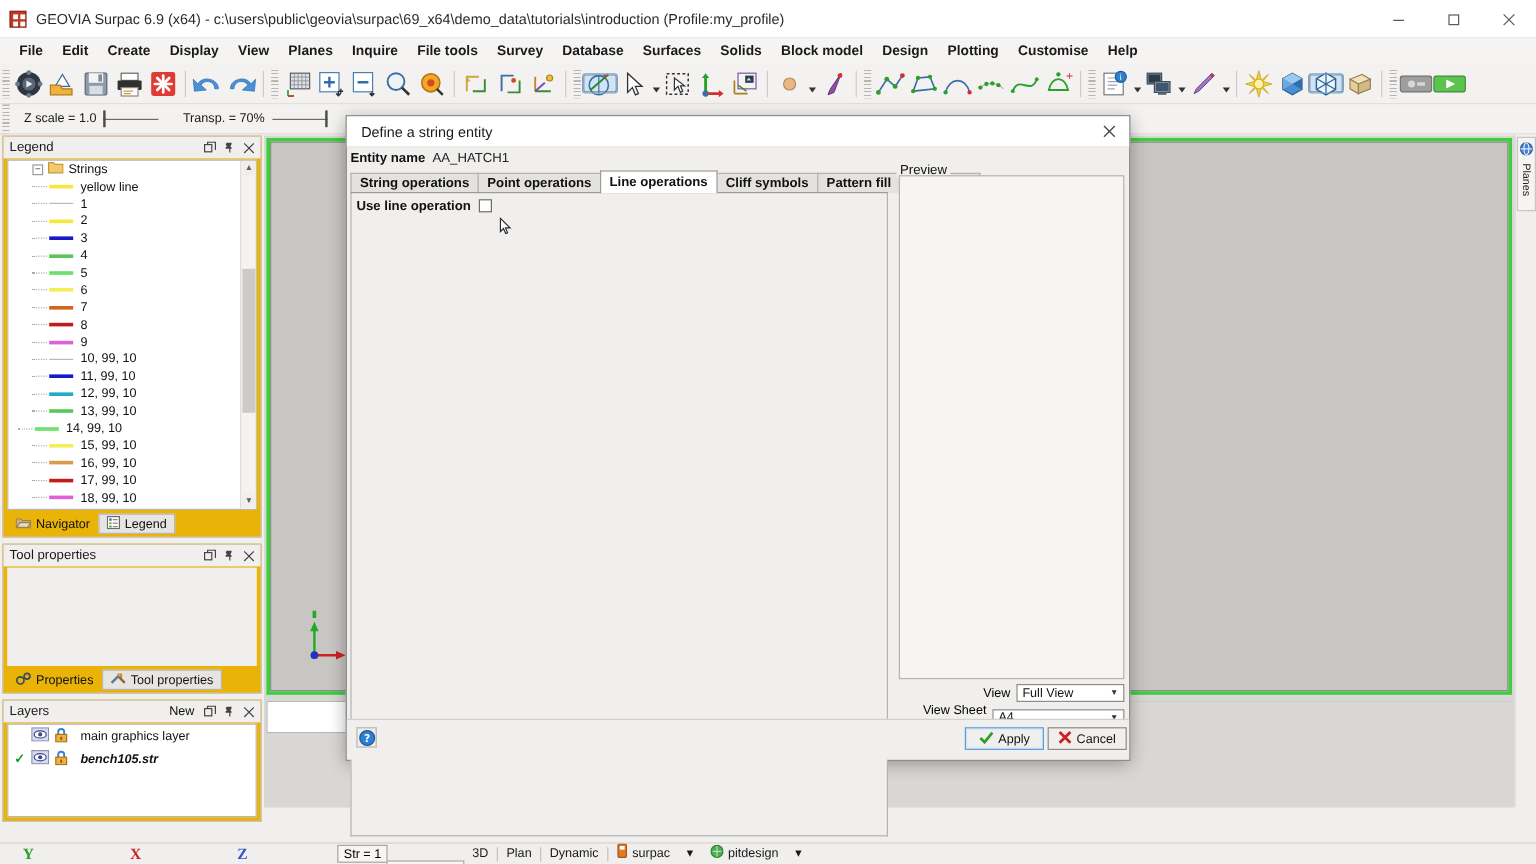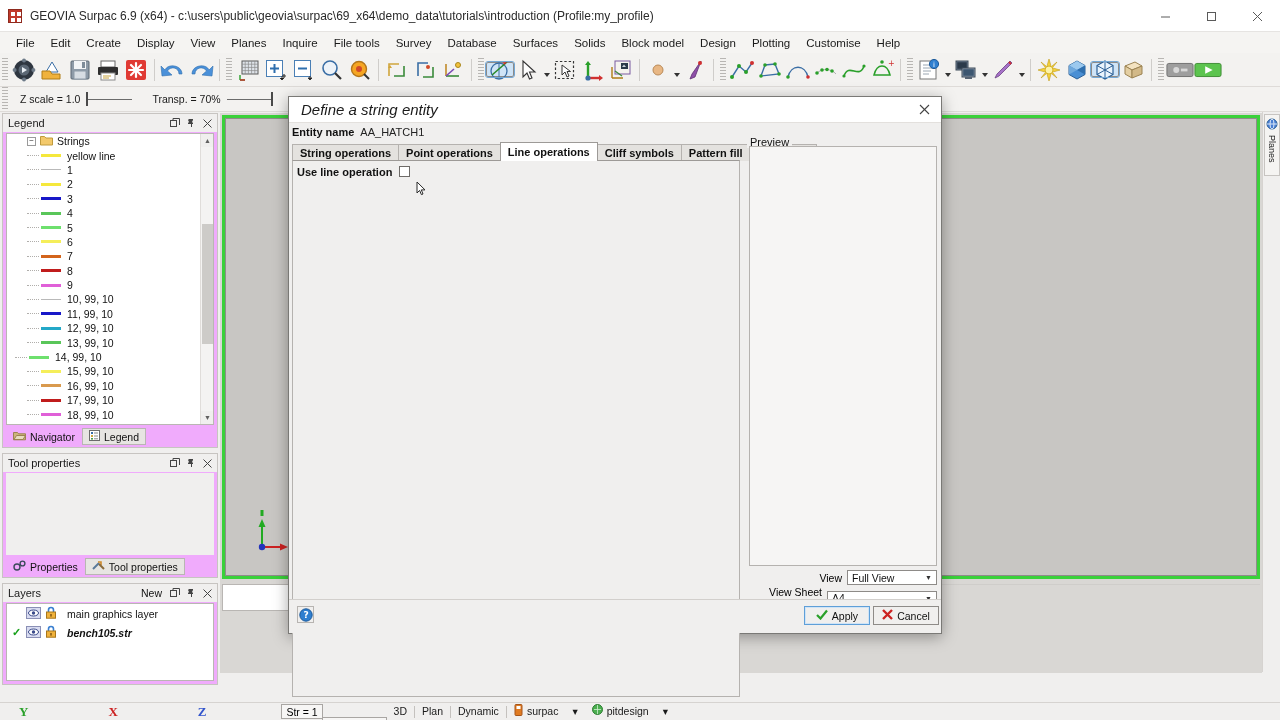--- a/index.html
+++ b/index.html
@@ -21,21 +21,21 @@
     background:#fff; box-shadow:6px 0 0 #fff, 0 6px 0 #fff, 6px 6px 0 #fff;}
   .title-text { position:absolute; left:30px; top:0; height:32px; line-height:32px;
     font-size:12px; color:#2b2b2b; white-space:nowrap; }
   .wbtns { position:absolute; right:0; top:0; height:32px; display:flex; }
   .wbtn { width:46px; height:32px; display:flex; align-items:center; justify-content:center;
     font-size:12px; color:#5a5a5a; }
 
   
   .menubar { position:absolute; left:0; top:32px; width:1280px; height:21px;
     background:#f5f4f2; display:flex; align-items:center; padding-left:8px; }
-  .menu-item { padding:2px 8px; font-size:11.5px; color:#1a1a1a; white-space:nowrap; cursor:default;}
+  .menu-item { padding:2px 8px; font-size:11.5px; color:#1a1a1a; white-space:nowrap; cursor:default;font-weight:bold;}
 
   
   .toolbar { position:absolute; left:0; top:53px; width:1280px; height:34px;
     background:#f3f2f0; border-bottom:1px solid #dedbd8; display:flex; align-items:center; }
   .tb-grip { width:6px; height:24px; margin:0 2px;
     background:repeating-linear-gradient(to bottom,#b8b6b3 0 1px,transparent 1px 3px); }
   .tb-sep { width:1px; height:22px; background:#cfcdca; margin:0 4px; }
   .tbi { width:28px; height:28px; display:flex; align-items:center; justify-content:center;
     position:relative; border-radius:2px; }
   .tbi.sel { background:#cfe4f7; outline:1px solid #74a8d6; }
@@ -47,21 +47,21 @@
 
   
   .toolbar2 { position:absolute; left:0; top:87px; width:1280px; height:25px;
     background:#f3f2f0; border-bottom:1px solid #dedbd8; display:flex; align-items:center; }
   .zlab { font-size:10.5px; color:#1a1a1a; margin:0 6px 0 10px; white-space:nowrap; }
   .slider { width:46px; height:14px; position:relative; margin-right:10px; }
   .slider .track { position:absolute; left:0; top:7px; width:46px; height:1px; background:#6b6b6b; }
   .slider .knob { position:absolute; top:0; width:2px; height:14px; background:#4a4a4a; }
 
   
-  .panel { position:absolute; background:#f0abfc; border:1px solid #c7c4c1; }
+  .panel { position:absolute; background:#eab308; border:1px solid #c7c4c1; }
   .panel-hd { height:18px; background:#f0efee; display:flex; align-items:center;
     padding:0 2px 0 5px; font-size:11px; color:#1a1a1a; }
   .panel-hd .ttl { flex:1; white-space:nowrap; }
   .hd-btn { width:16px; height:16px; display:flex; align-items:center; justify-content:center;
     color:#444; font-size:11px; }
   .panel-body { background:#ffffff; position:absolute; left:3px; right:3px; }
 
   .tree-row { display:flex; align-items:center; height:14.4px; padding-left:6px; font-size:10.5px;
     color:#111; white-space:nowrap; }
   .swatch { width:20px; height:3px; margin:0 6px 0 14px; flex:none; }
@@ -109,21 +109,21 @@
     display:flex; align-items:center; gap:4px; white-space:nowrap; }
   .sb-div { width:1px; height:12px; background:#c4c1be; }
   .sb-box { border:1px solid #a9a6a3; background:#f7f6f5; height:15px; display:flex; align-items:center;}
   .sb-box > span { padding:0 4px; font-size:10.5px; }
 
   
   .dlg { position:absolute; background:#f0efee; border:1px solid #7a7976;
     box-shadow:0 3px 14px rgba(0,0,0,.35); }
   .dlg-tb { height:26px; background:#ffffff; display:flex; align-items:center;
     border-bottom:1px solid #e3e0dd; }
-  .dlg-title { flex:1; padding-left:12px; font-size:15px; color:#1a1a1a;font-style:italic; }
+  .dlg-title { flex:1; padding-left:12px; font-size:12px; color:#1a1a1a; }
   .dlg-x { width:34px; height:25px; display:flex; align-items:center; justify-content:center;
     font-size:13px; color:#444; }
 
   .fld-lbl { font-size:11px; font-weight:bold; color:#111; }
   .fld-val { font-size:11px; color:#222; }
 
   .tabs { display:flex; align-items:flex-end; height:19px; }
   .tab { height:17px; padding:0 7px; display:flex; align-items:center; font-size:11px;
     font-weight:bold; color:#111; background:#e4e2df; border:1px solid #b5b2af;
     border-bottom:none; margin-right:-1px; }

